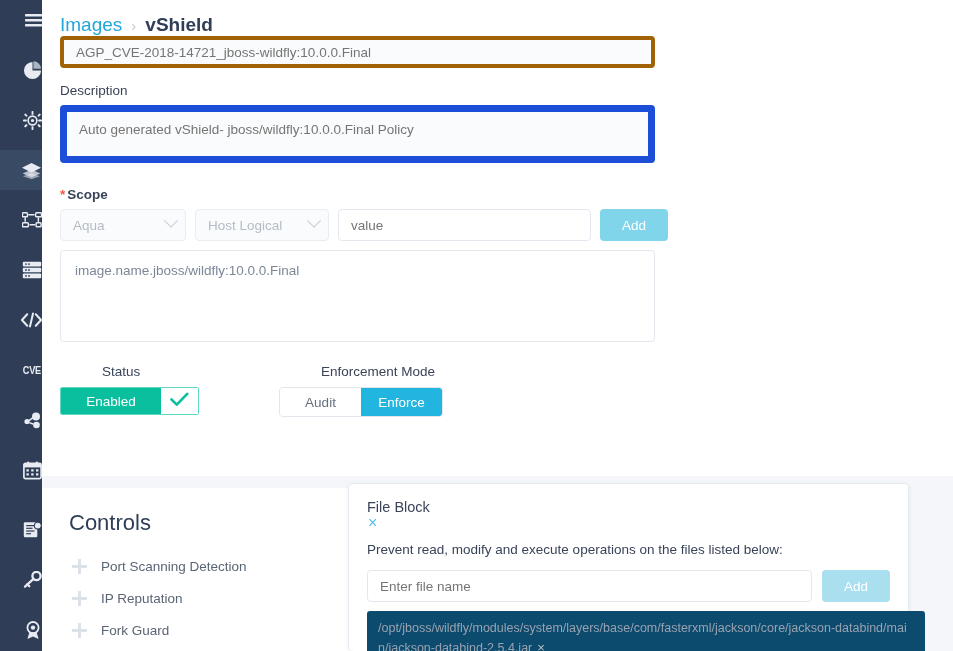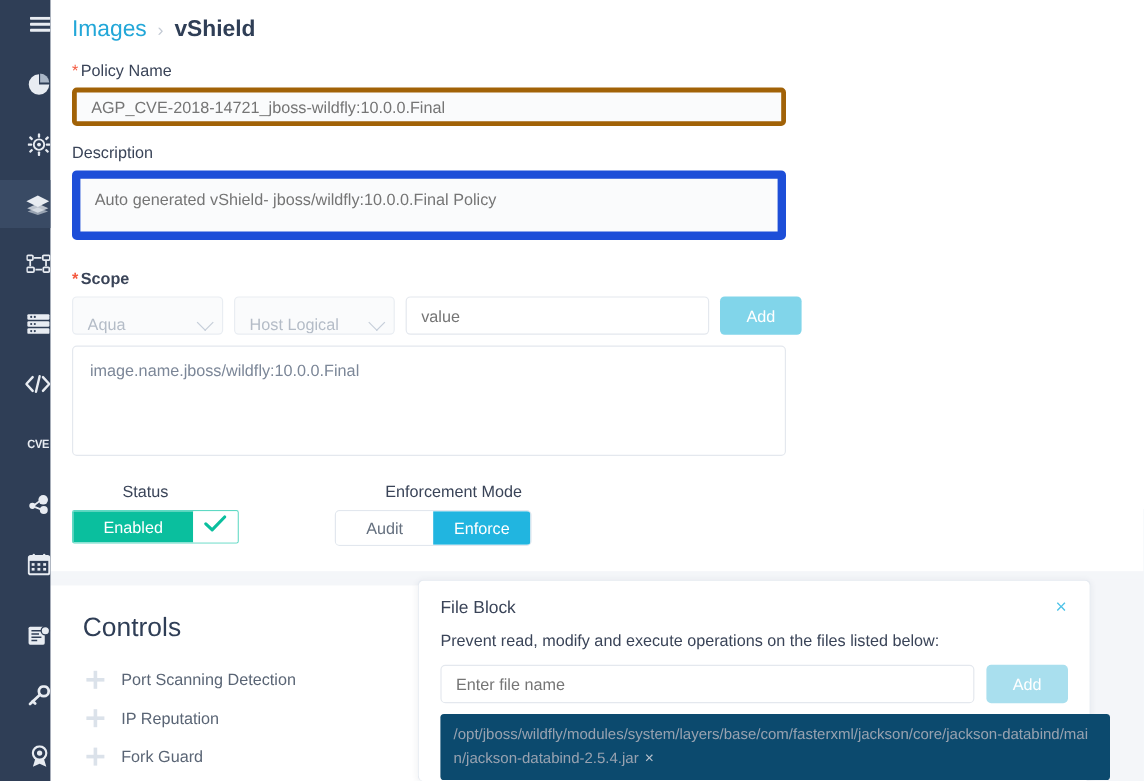--- a/index.html
+++ b/index.html
@@ -95,21 +95,21 @@
     padding: 9px 12px;
     outline: none; resize: none;
     font-family: "Liberation Sans", sans-serif;
     line-height: 1.3;
   }
 
   .scope-row { display: flex; align-items: center; gap: 9px; }
   .sel {
     height: 32px; border: 1px solid #e9edf2;
     border-radius: 4px; background: #fafbfc;
-    display: flex; align-items: flex-end;
+    display: flex; align-items: center;
     padding: 0 9px 0 12px;
     font-size: 13.5px; color: #b4bcc7;
     position: relative;
   }
   .sel-a { width: 126px; }
   .sel-b { width: 134px; }
   .sel-label { flex: 1; white-space: nowrap; overflow: hidden; }
   .chev {
     width: 10px; height: 10px; flex: none;
     border-right: 1.6px solid #c6ced9;
@@ -213,21 +213,21 @@
     position: absolute; left: 306px; top: 0;
     width: 561px; height: 168px;
     background: #fff;
     border: 1px solid #e6ebf1;
     border-radius: 5px;
     border-bottom: none;
     box-shadow: 0 1px 5px rgba(40,60,90,0.07);
     padding: 15px 18px 0 18px;
   }
   .fb-head {
-    display: flex; align-items: center; justify-content: space-between;
+    display: flex; align-items: flex-start; justify-content: space-between; flex-direction: column;
   }
   .fb-title { font-size: 14.5px; color: #3a4458; }
   .fb-close {
     font-size: 16px; color: #4ec3e8; cursor: pointer;
     line-height: 1; padding: 0 1px;
   }
   .fb-desc {
     font-size: 13.5px; color: #3a4458;
     margin-top: 11px;
   }
@@ -458,23 +458,20 @@
 
     <section class="top-card">
 
       <div class="breadcrumb">
         <span class="bc-link">Images</span>
         <span class="bc-sep">›</span>
         <span class="bc-current">vShield</span>
       </div>
 
       <div class="field-wrap">
-        <div class="label">
-          <span class="req">*</span><span>Policy Name</span>
-        </div>
         <input class="txt-input" type="text" placeholder="AGP_CVE-2018-14721_jboss-wildfly:10.0.0.Final" style="">
       </div>
 
       <div class="field-wrap">
         <div class="label">Description</div>
         <textarea class="txt-area" placeholder="Auto generated vShield- jboss/wildfly:10.0.0.Final Policy" style=""></textarea>
       </div>
 
       <div class="field-wrap">
         <div class="label scope">

